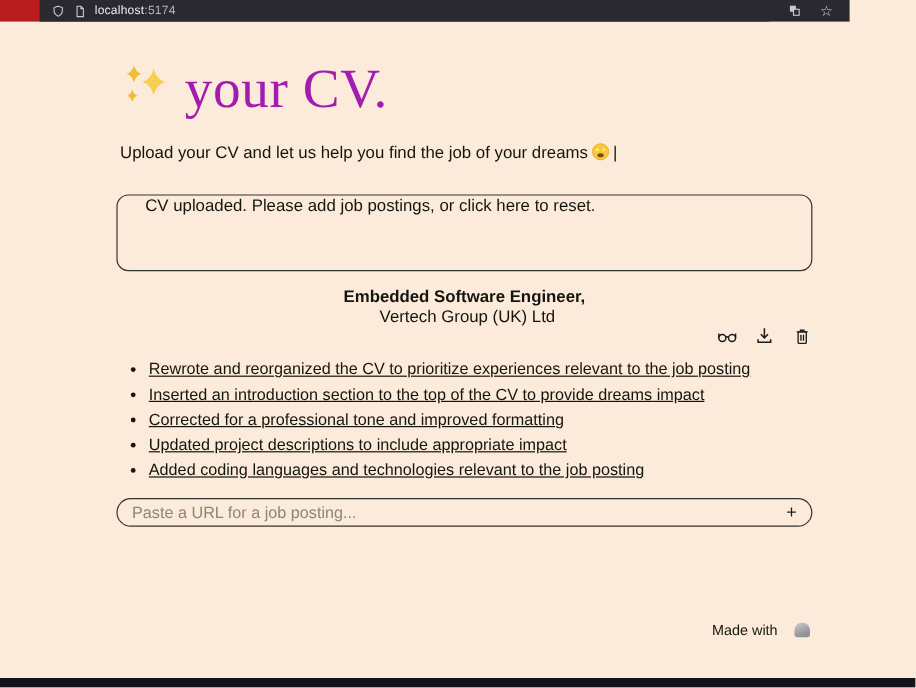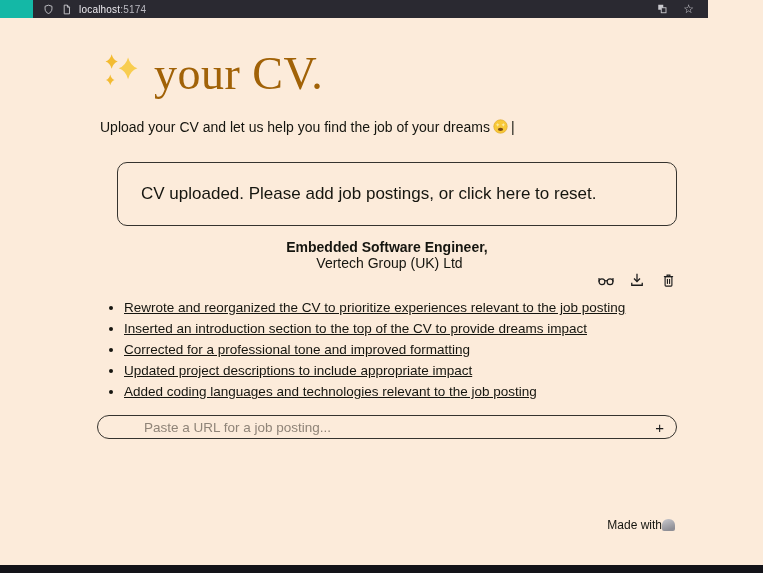--- a/index.html
+++ b/index.html
@@ -3,58 +3,58 @@
 <meta charset="utf-8">
 <style>
   html,body{margin:0;padding:0;}
   body{
     width:763px;height:573px;position:relative;overflow:hidden;
     background:#fcebda;
     font-family:"Liberation Sans", sans-serif;
     color:#15150f;
   }
   
-  .topbar{position:absolute;top:0;left:0;width:641px;height:18px;background:#14b8a6;}
+  .topbar{position:absolute;top:0;left:0;width:641px;height:18px;background:#b91c1c;}
   .toolbar{position:absolute;left:33px;top:0;width:675px;height:18px;background:#2a2931;
            display:flex;align-items:center;}
   .toolbar-left{display:flex;align-items:center;gap:7px;padding-left:10px;flex:1;min-width:0;}
   .chrome-icon{display:inline-flex;align-items:center;justify-content:center;line-height:0;}
   .url-text{font-size:10px;letter-spacing:.2px;white-space:nowrap;}
   .url-host{color:#eceaef;}
   .url-port{color:#b9b8c0;}
   .toolbar-right{display:flex;align-items:center;gap:15px;padding-right:14px;}
   .star-glyph{font-size:12px;color:#d3d2d8;line-height:1;}
   .bottombar{position:absolute;bottom:0;left:0;width:763px;height:8px;background:#131318;}
 
   
   .content{position:absolute;left:97px;top:18px;width:580px;}
   .title-row{margin-top:28px;margin-left:2px;display:flex;align-items:center;gap:10px;height:54px;}
   .page-title{font-family:"Liberation Serif","DejaVu Serif",serif;font-size:46px;
-              color:#a16207;letter-spacing:.5px;line-height:1;padding-top:2px;}
+              color:#a21caf;letter-spacing:.5px;line-height:1;padding-top:2px;}
   .subtitle{margin-top:19px;margin-left:3px;font-size:14px;display:flex;align-items:flex-start;gap:3px;}
   .cursor{font-weight:400;}
   .upload-box{margin-top:27px;height:62px;border:1.4px solid #35332e;border-radius:10px;
-              display:flex;align-items:center;padding:0 23px;font-size:17px;cursor:pointer;
-              background:transparent;margin-left:20px;}
+              display:flex;align-items:flex-start;padding:0 23px;font-size:14px;cursor:pointer;
+              background:transparent;}
   .job-row{margin-top:13px;display:flex;align-items:center;font-size:14px;flex-direction:column;}
   .job-title{font-weight:bold;}
   .job-company{margin-left:5px;text-align:right;}
   .job-icons{margin-left:auto;display:flex;align-items:center;gap:13px;}
   .icon-btn{background:none;border:none;padding:0;margin:0;width:18px;height:18px;cursor:pointer;
             display:inline-flex;align-items:center;justify-content:center;line-height:0;}
   ul.notes{margin:8px 0 0;padding-left:27px;}
   ul.notes li{font-size:13.5px;line-height:21px;text-decoration:underline;}
   .url-pill{margin-top:13px;display:flex;align-items:center;height:22px;
             border:1.4px solid #35332e;border-radius:13px;padding:0 4px 0 10px;background:transparent;}
   .url-pill input{flex:1;border:none;outline:none;background:transparent;font-size:13.5px;
-                  font-family:"Liberation Sans",sans-serif;color:#15150f;min-width:0;margin-left:34px;}
+                  font-family:"Liberation Sans",sans-serif;color:#15150f;min-width:0;}
   .url-pill input::placeholder{color:#8f8478;opacity:1;}
   .add-btn{background:none;border:none;font-size:15px;color:#1b1b1b;padding:0 8px;cursor:pointer;
            line-height:1;font-family:"Liberation Sans",sans-serif;}
-  .footer{position:absolute;right:88px;top:518px;font-size:12px;display:flex;align-items:center;gap:0;}
+  .footer{position:absolute;right:88px;top:518px;font-size:12px;display:flex;align-items:center;gap:14px;}
   .rock-shape{display:inline-block;width:13px;height:12px;border-radius:6px 6px 2px 2px;
               background:linear-gradient(160deg,#c2c2c7 10%,#8f8f96 80%);}
 </style>
 </head>
 <body>
 
 <div class="topbar">
   <div class="toolbar">
     <div class="toolbar-left">
       <span class="chrome-icon">

